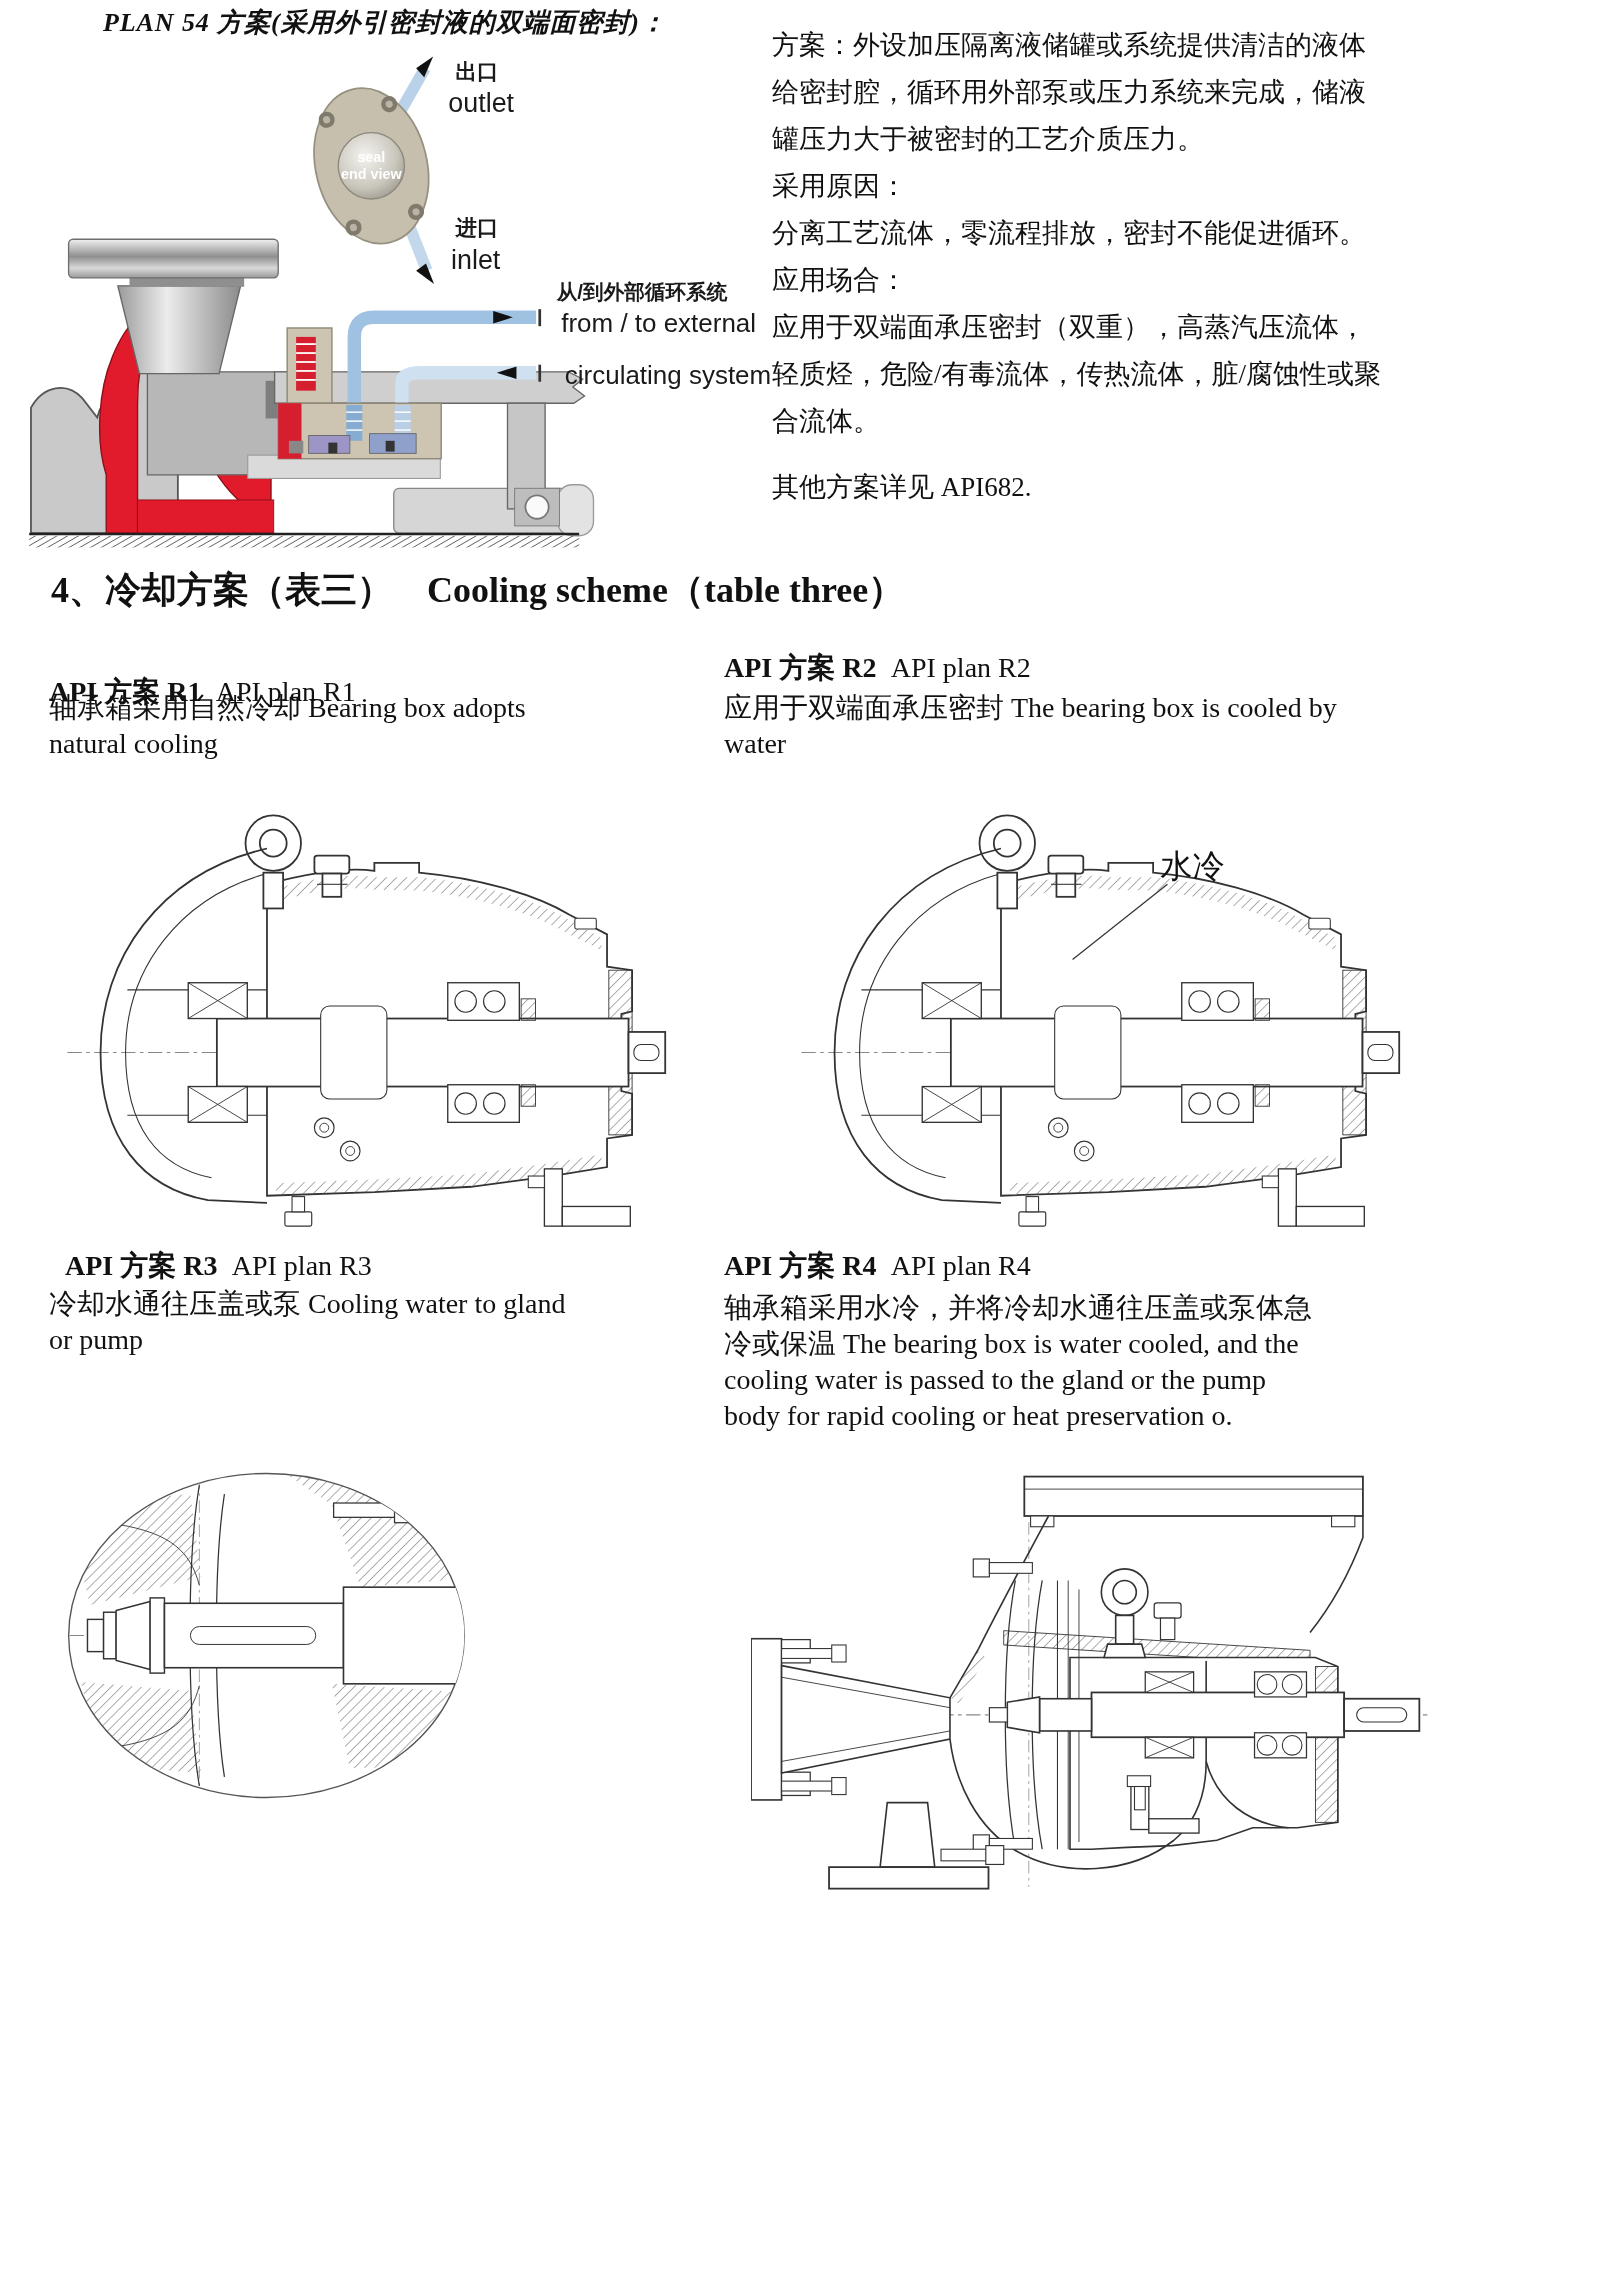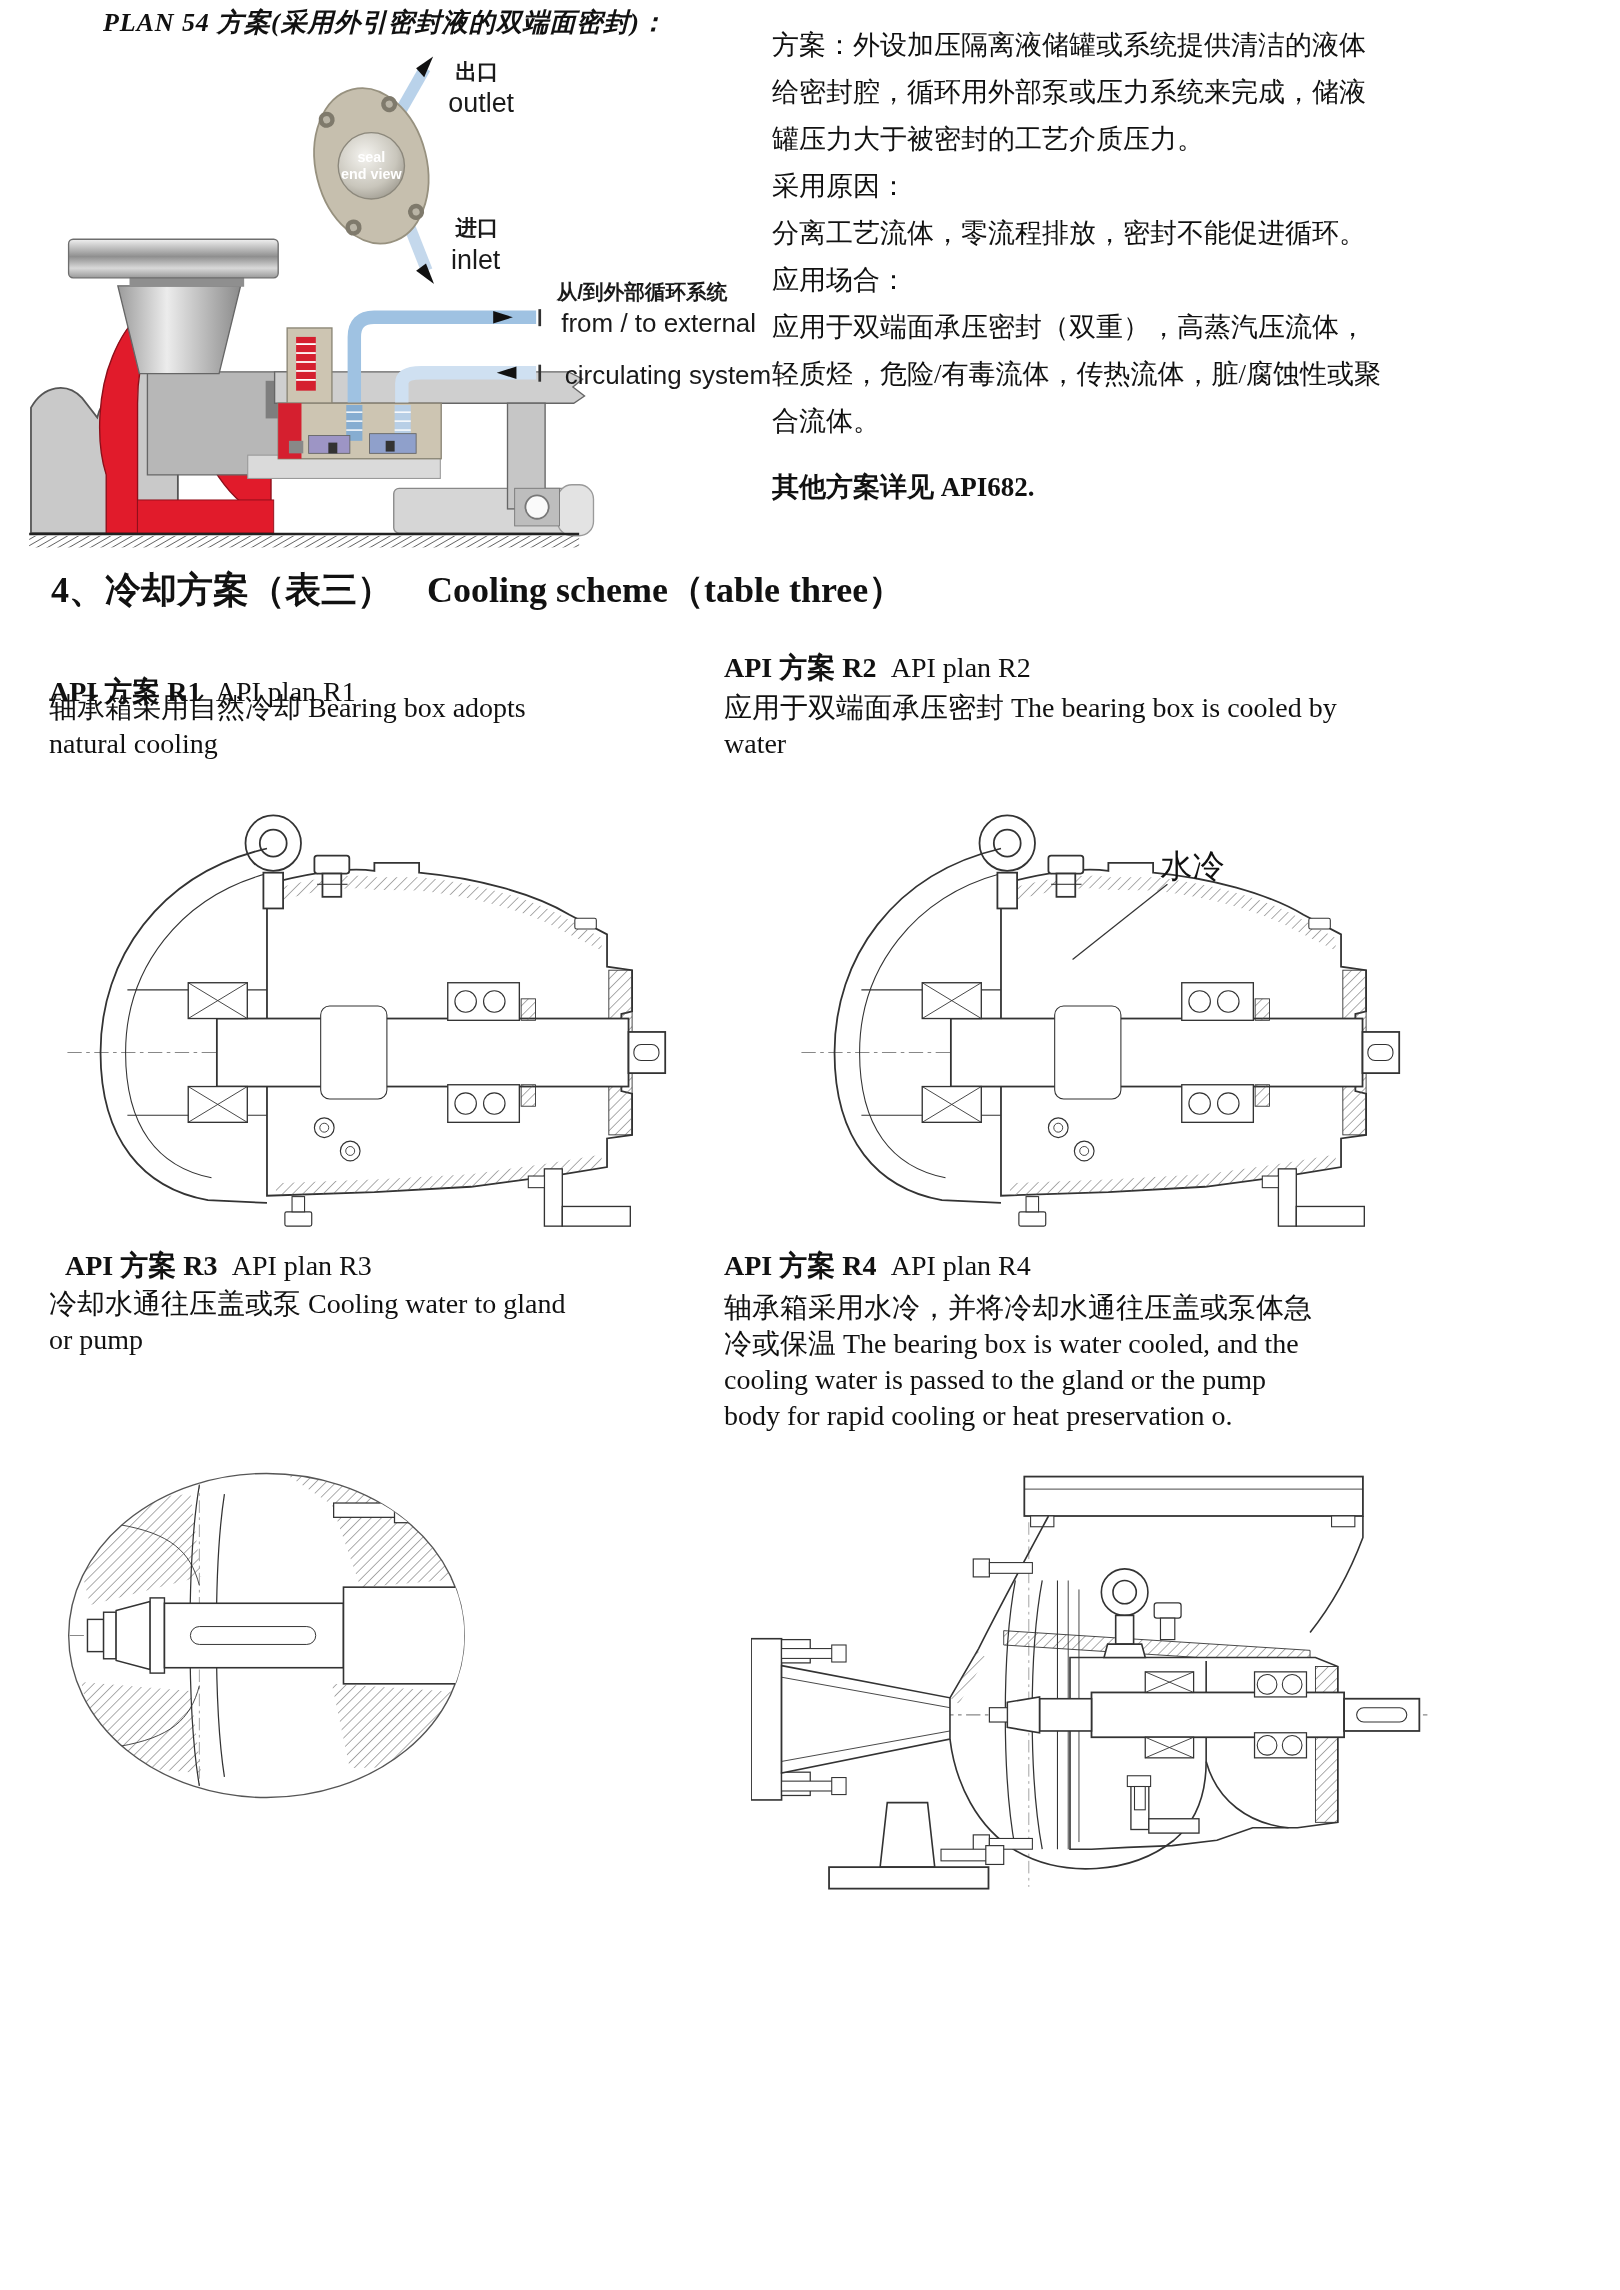--- a/index.html
+++ b/index.html
@@ -1,21 +1,21 @@
 <!DOCTYPE html>
 <html style="font-size:14.3px"><head>
 <meta charset="utf-8">
 <style>
   html,body{margin:0;padding:0;background:#ffffff;}
   body{width:1620px;height:2291px;position:relative;overflow:hidden;
        font-family:"Liberation Serif","DejaVu Serif",serif;color:#111;}
   .abs{position:absolute;}
   .h1{left:103px;top:5.4px;font-size:26px;font-weight:600;letter-spacing:0.9px;white-space:nowrap;font-style:italic;}
   .p54desc{left:772px;top:22px;width:846px;font-size:27px;line-height:47px;white-space:pre-line;}
-  .p54bold{left:772px;top:469px;font-size:27px;font-weight:700;}
+  .p54bold{left:772px;top:469px;font-size:27px;font-weight:400;}
   .s4h{left:51px;top:566px;font-size:36px;font-weight:700;white-space:nowrap;}
   .s4h .en{margin-left:34px;}
   .ptitle{font-size:28px;white-space:nowrap;}
   .ptitle .b{font-weight:700;}
   .ptitle .r{font-weight:400;margin-left:14.3px;}
   .pdesc{font-size:28px;line-height:36px;white-space:pre-line;}
   .t-r1{left:49px;top:673px;}  .d-r1{left:49px;top:690px;width:663px;}
   .t-r2{left:724px;top:649px;} .d-r2{left:724px;top:690px;width:887px;}
   .t-r3{left:65px;top:1247px;} .d-r3{left:49px;top:1286px;width:681px;}
   .t-r4{left:724px;top:1247px;}.d-r4{left:724px;top:1290px;width:896px;}

